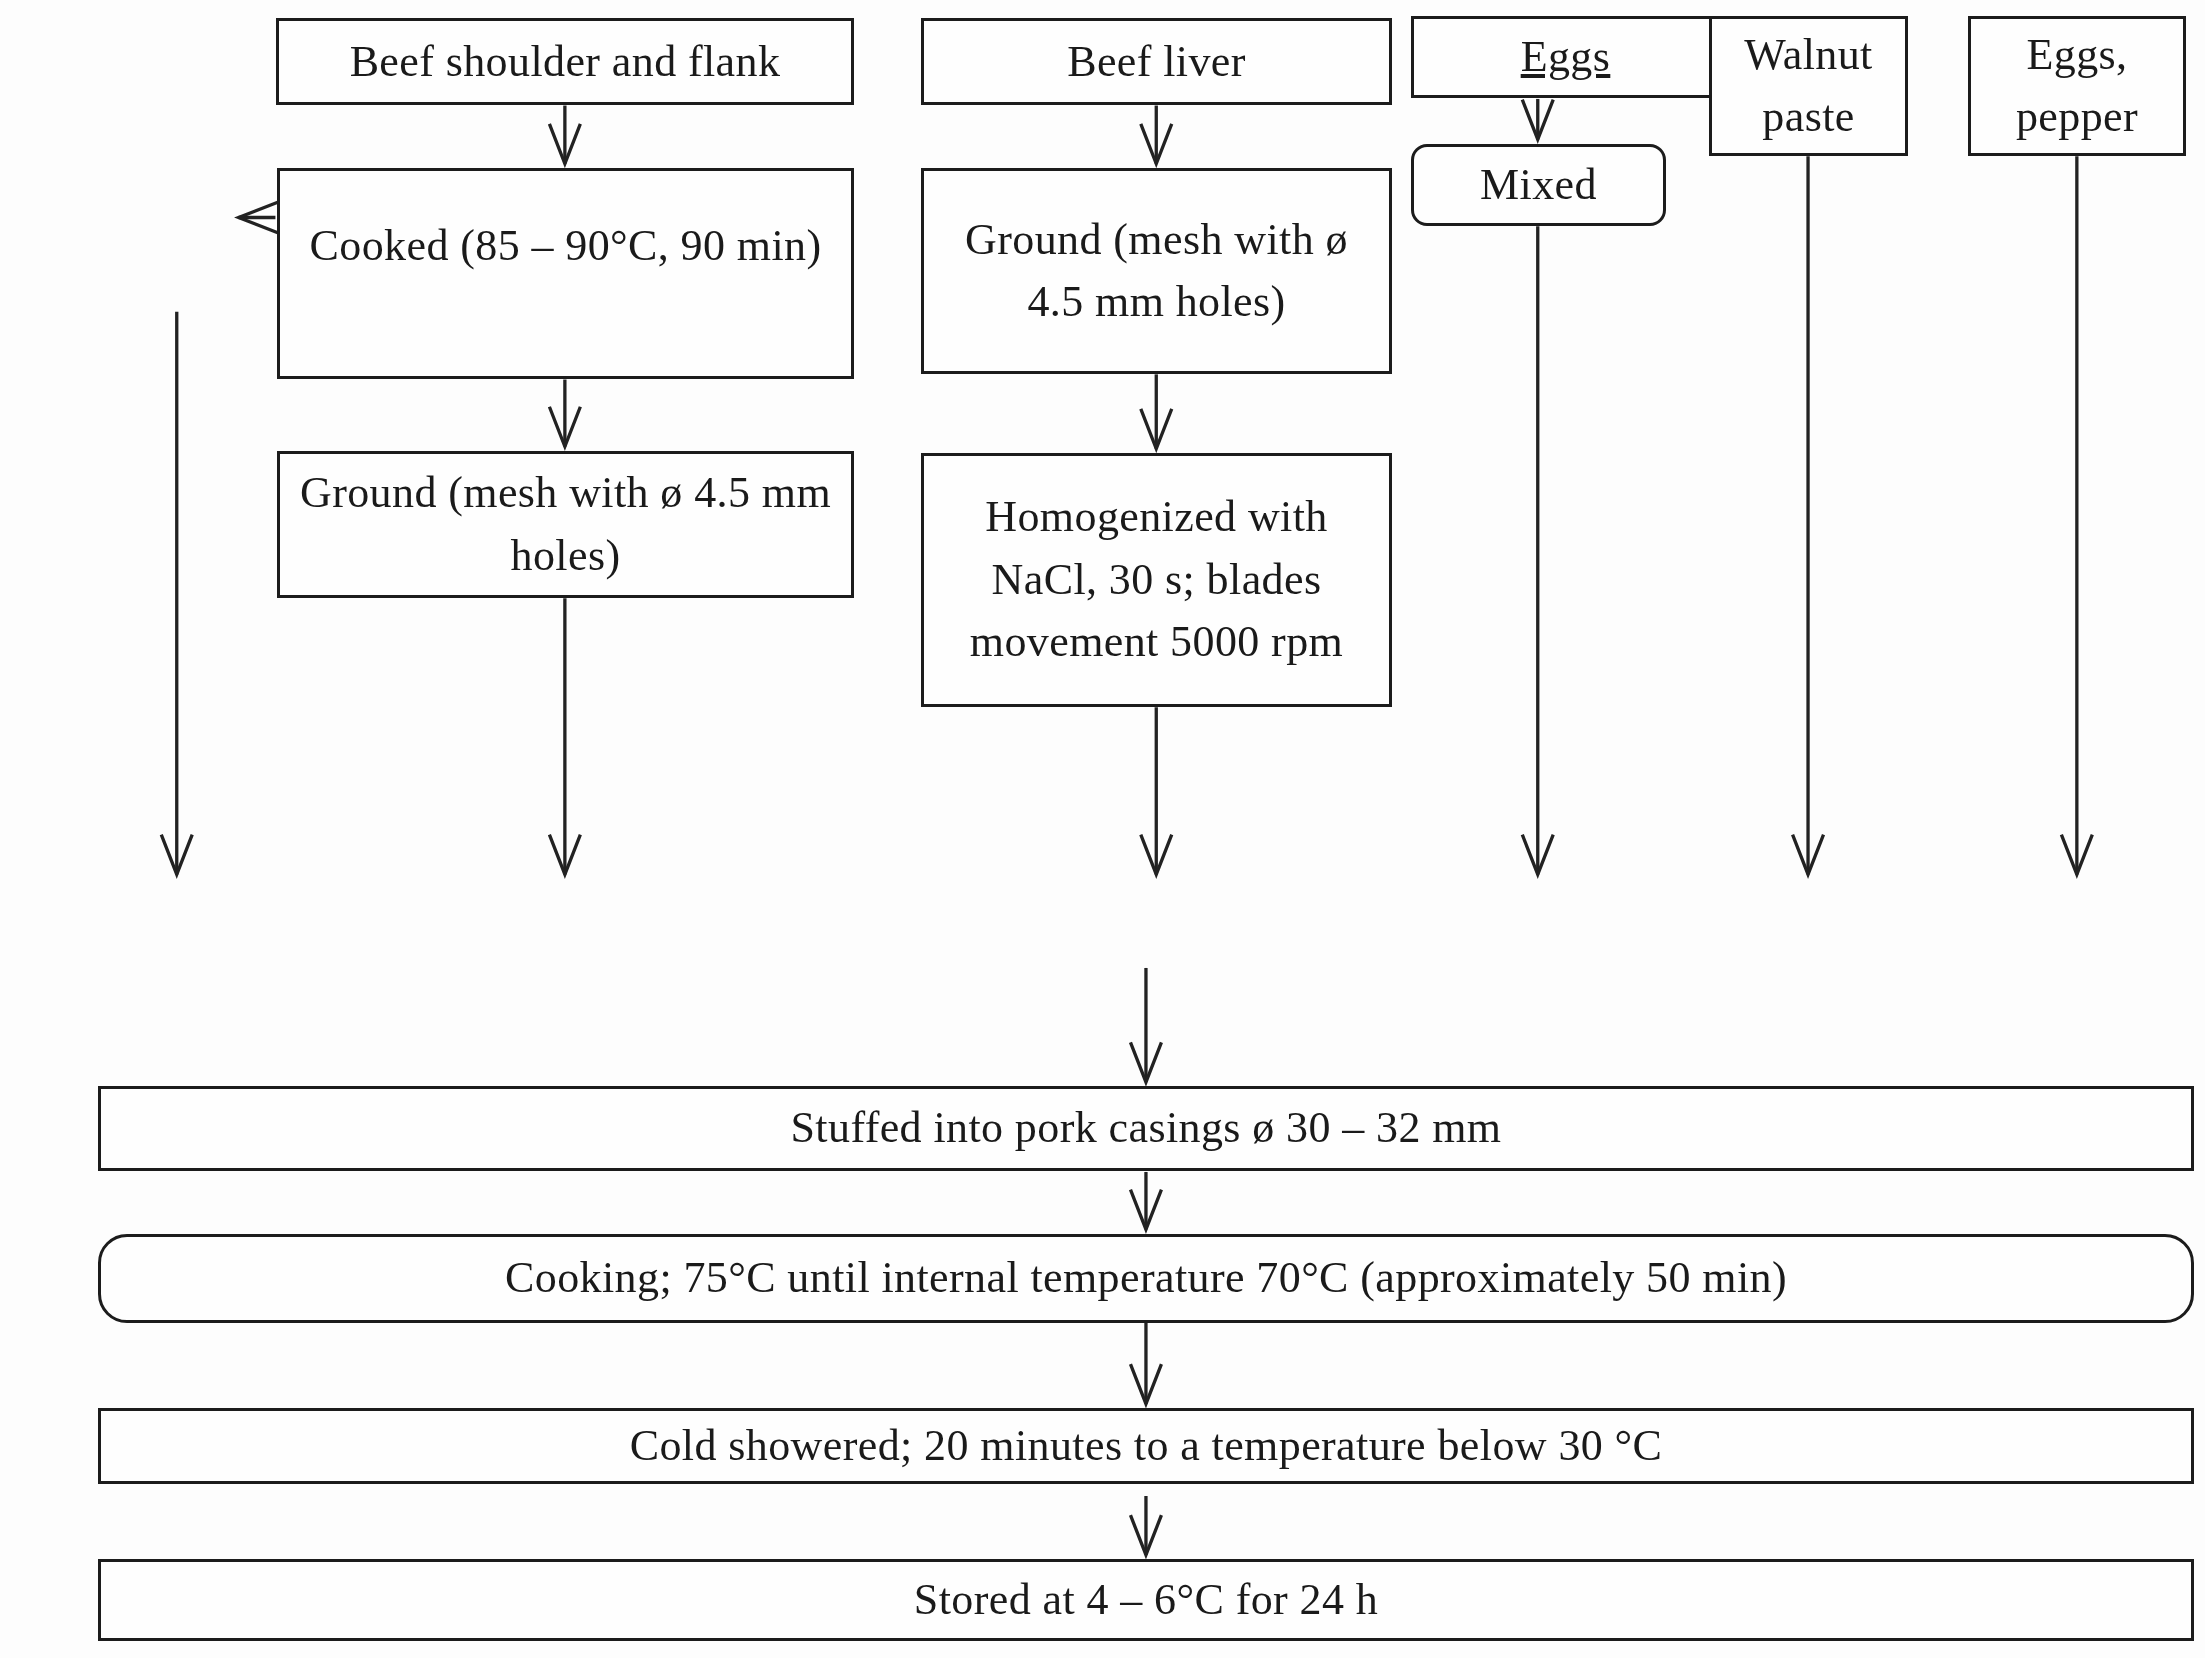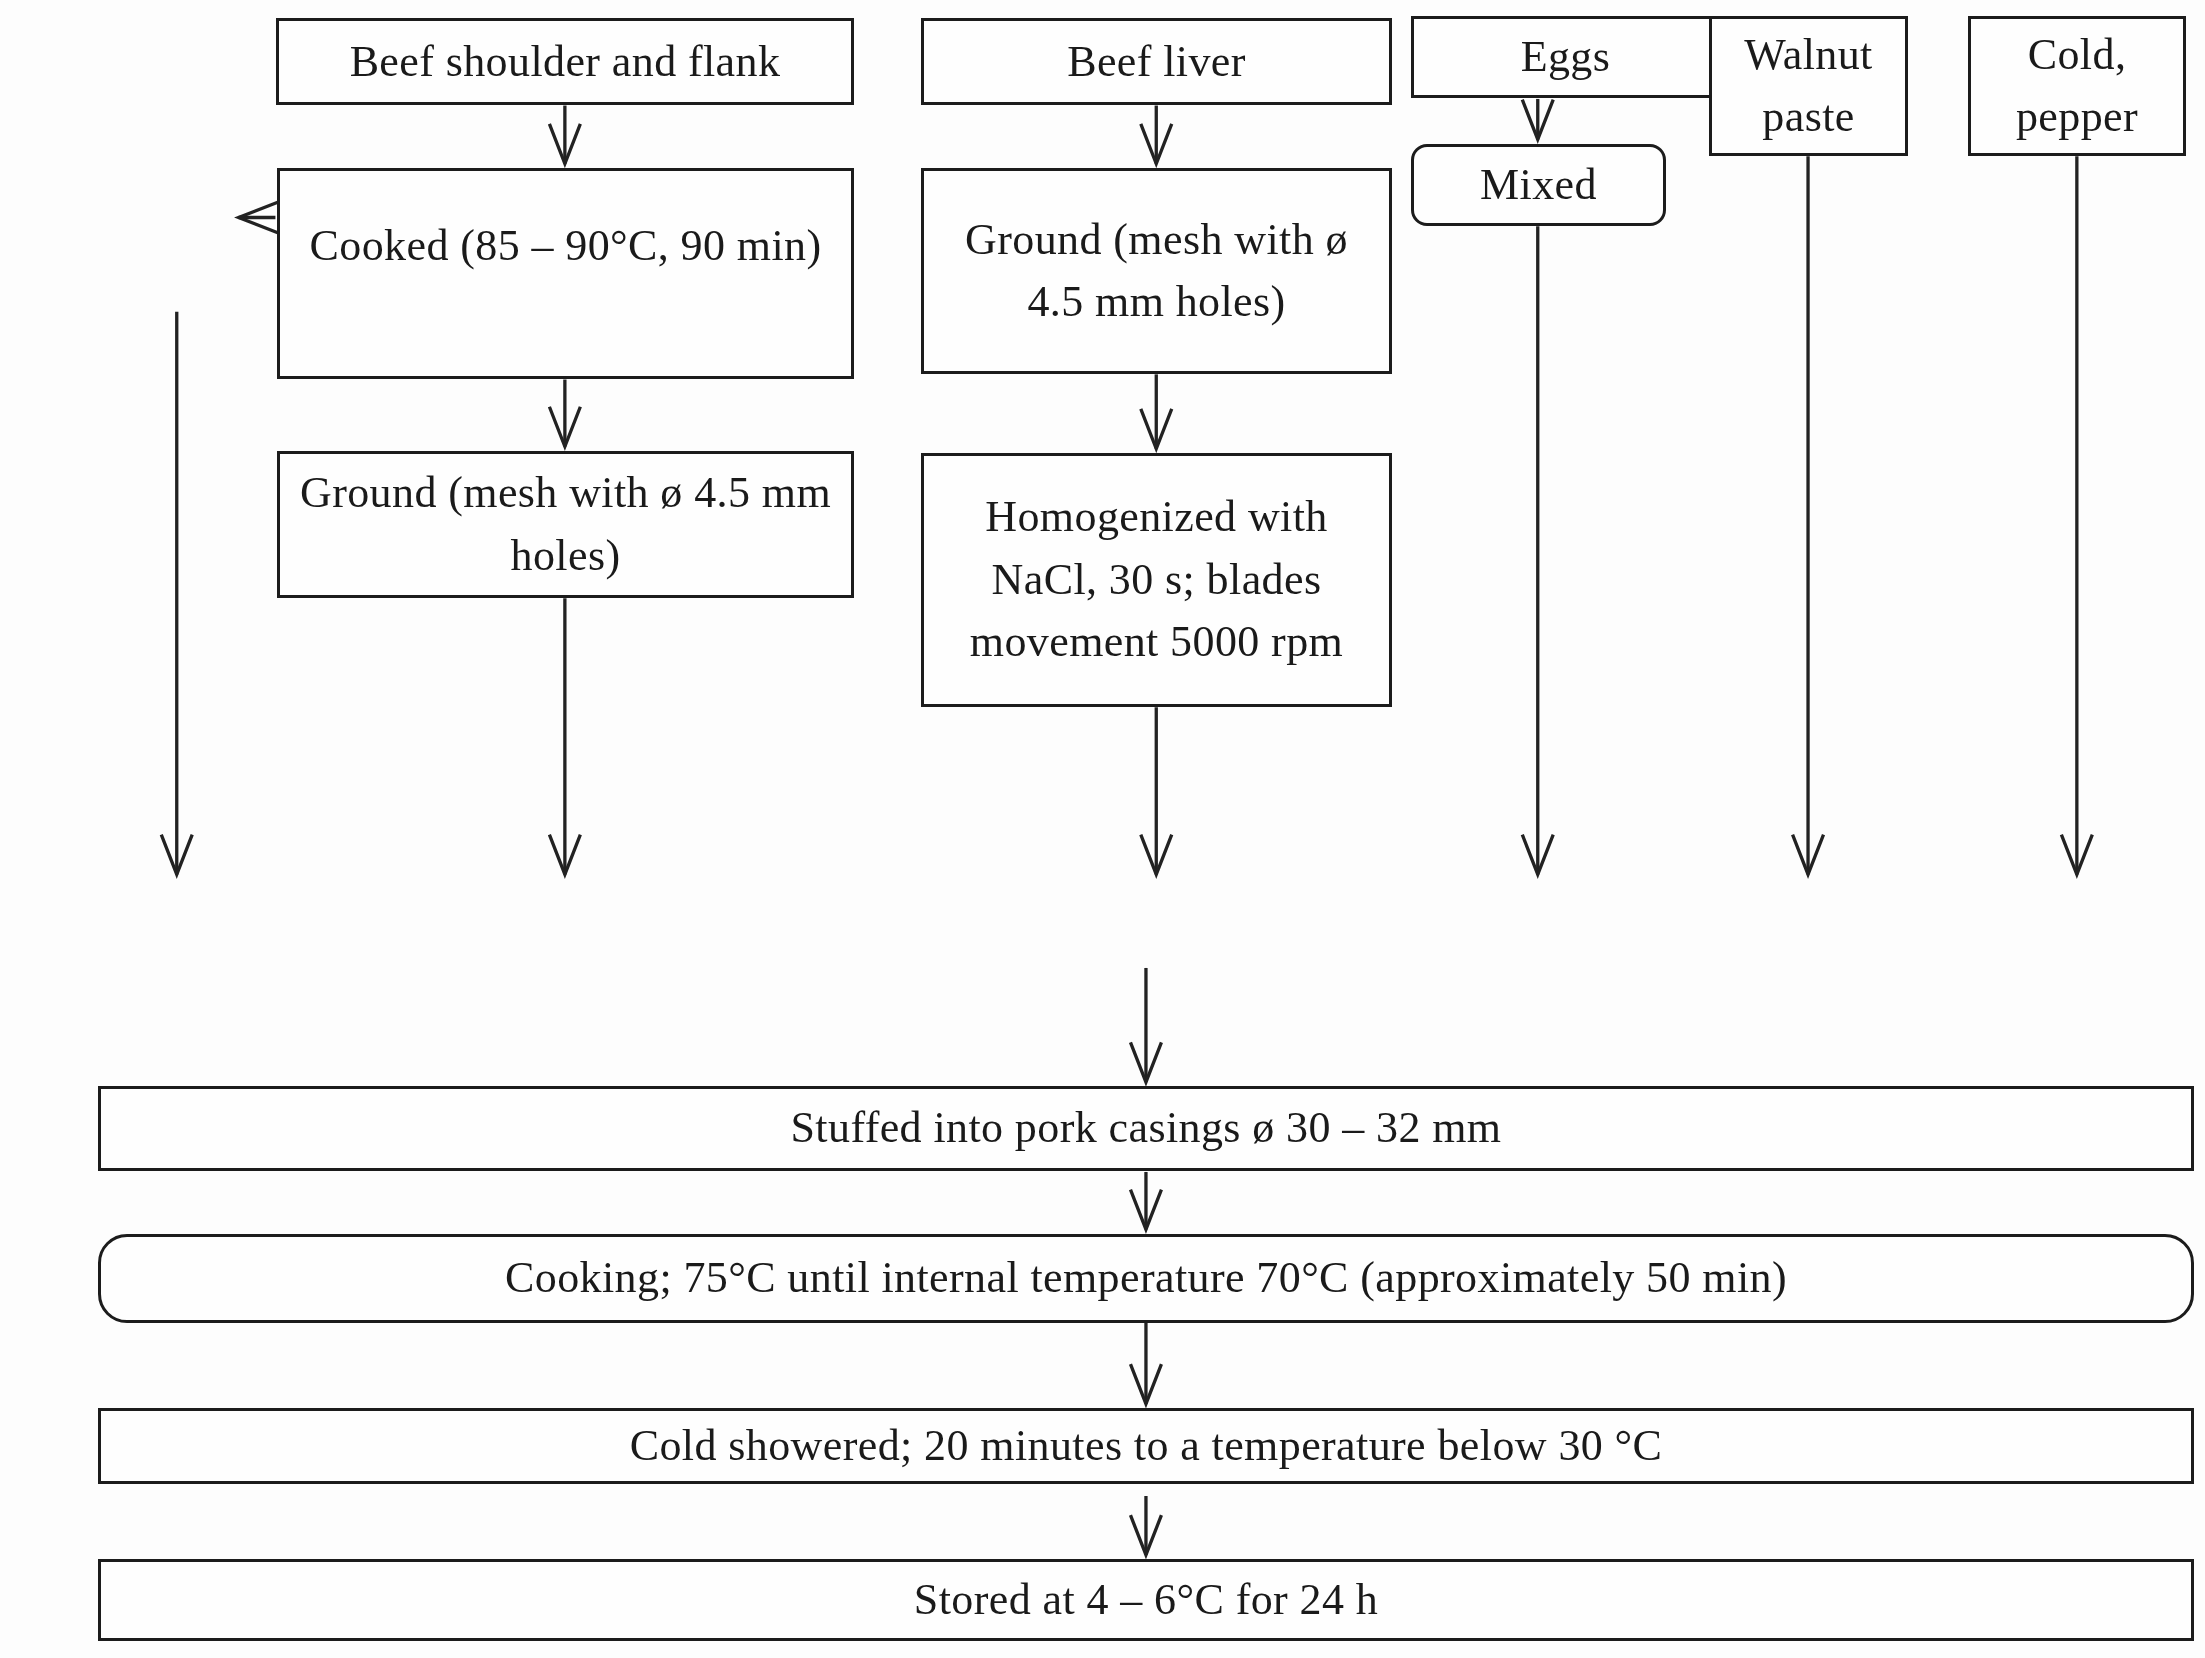--- a/index.html
+++ b/index.html
@@ -37,21 +37,21 @@
     justify-content: center;
     text-align: center;
     font-size: 44px;
     line-height: 1.42;
     letter-spacing: 0.4px;
     padding: 0 17.7px;
   }
   
   .b-shoulder { left: 276px;  top: 18.4px;  width: 578px; height: 87px; }
   .b-liver    { left: 921px; top: 18.4px;  width: 471px; height: 87px; }
-  .b-eggs     { left: 1411px; top: 16px;  width: 309px; height: 82px; }
+  .b-eggs     { left: 1411px; top: 16px;  width: 309px; height: 82px; text-decoration: underline; }
   .b-walnut   { left: 1709px; top: 16px;  width: 199px; height: 140px; }
   .b-salt     { left: 1968px; top: 16px;  width: 218px; height: 140px; }
   
   .b-broth    { left: 20px;   top: 168px; width: 214px; height: 144px; }
   .b-cooked   { left: 277px;  top: 168px; width: 577px; height: 211px; padding-bottom: 55px; }
   .b-ground1  { left: 277px;  top: 451px; width: 577px; height: 147px; }
   .b-ground2  { left: 921px; top: 168px; width: 471px; height: 206px; }
   .b-homog    { left: 921px; top: 453px; width: 471px; height: 254px; }
   .b-mixed    { left: 1411px; top: 144px; width: 255px; height: 82px; border-radius: 16px; }
   
@@ -97,21 +97,21 @@
   <div class="box b-liver">
     <span>Beef liver</span>
   </div>
   <div class="box b-eggs">
     <span>Eggs</span>
   </div>
   <div class="box b-walnut">
     <span>Walnut paste</span>
   </div>
   <div class="box b-salt">
-    <span>Cold, pepper</span>
+    <span>Eggs, pepper</span>
   </div>
 
   <div class="box b-cooked">
     <span>Cooked (85 – 90°C, 90 min)</span>
   </div>
   <div class="box b-ground1">
     <span>Ground (mesh with ø 4.5 mm holes)</span>
   </div>
   <div class="box b-ground2">
     <span>Ground (mesh with ø 4.5 mm holes)</span>

